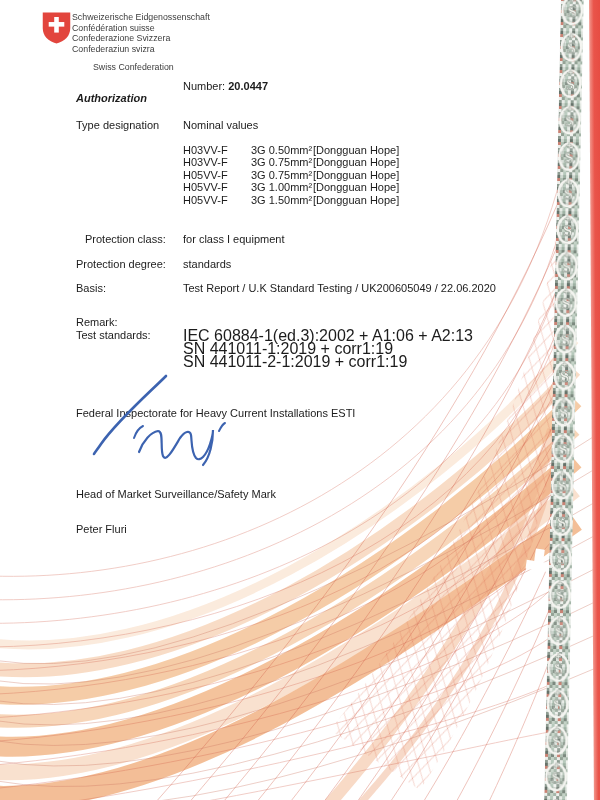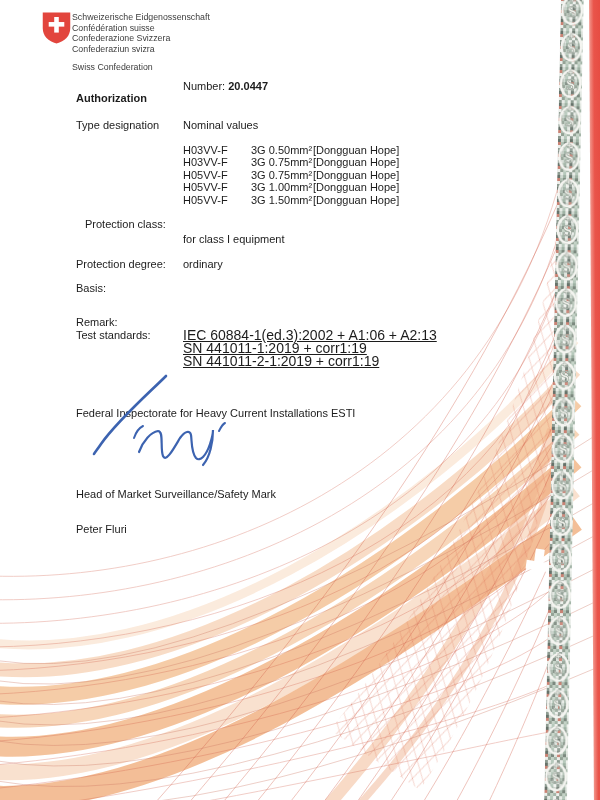--- a/index.html
+++ b/index.html
@@ -8,34 +8,34 @@
     font-family:"Liberation Sans",sans-serif;color:#1c1c1c;
   }
   svg{display:block;}
   .bg-svg{position:absolute;left:0;top:0;z-index:0;}
   .sig-svg{position:absolute;left:0;top:0;z-index:2;pointer-events:none;}
   .content{position:absolute;left:0;top:0;width:520px;height:800px;z-index:1;}
 
   
   .coat{position:absolute;left:40px;top:9px;}
   .hdr-lines{position:absolute;left:72px;top:12px;font-size:8.8px;line-height:10.7px;color:#3c3c3c;}
-  .hdr-country{margin-top:7px;}
+  .hdr-country{margin-top:7px;margin-left:21px;}
 
   
   .abs{position:absolute;font-size:11px;line-height:13px;}
   .lblcol{left:76px;}
   .valcol{left:183px;}
   .bold{font-weight:bold;}
 
   .nominal-table{position:absolute;left:183px;top:144px;font-size:11px;line-height:12.4px;}
   .nt-row{display:flex;}
   .nt-type{width:68px;}
   .nt-val{width:62px;}
 
-  .std-lines{position:absolute;left:183px;top:329px;font-size:14px;line-height:13.2px;text-decoration:underline;}
+  .std-lines{position:absolute;left:183px;top:329px;font-size:16px;line-height:13.2px;}
 
   
   .holo-strip{
     position:absolute;left:561px;top:-8px;width:23px;height:820px;z-index:3;
     transform:rotate(1.2deg);transform-origin:top left;
   }
   .red-bar{
     position:absolute;right:-2px;top:-6px;width:13px;height:812px;z-index:4;
     transform:rotate(-0.35deg);transform-origin:top right;
     background:linear-gradient(to right,#f2968c,#e9544a 35%,#e64a40);
@@ -124,21 +124,21 @@
       <rect x="9.5" y="13.5" width="17" height="5" fill="#ffffff"></rect>
     </svg>
     <div class="hdr-lines">
       <div>Schweizerische Eidgenossenschaft</div>
       <div>Confédération suisse</div>
       <div>Confederazione Svizzera</div>
       <div>Confederaziun svizra</div>
       <div class="hdr-country">Swiss Confederation</div>
     </div>
 
-    <div class="abs lblcol bold" style="top:92px;">Authorization</div>
+    <div class="abs lblcol bold" style="top:92px;font-style:italic;">Authorization</div>
     <div class="abs valcol" style="top:80px;">
       <span>Number:</span>
       <span class="bold">20.0447</span>
     </div>
 
     <div class="abs lblcol" style="top:119px;">Type designation</div>
     <div class="abs valcol" style="top:119px;">Nominal values</div>
 
     <div class="nominal-table">
       <div class="nt-row">
@@ -161,27 +161,28 @@
         <span class="nt-val">3G 1.00mm²</span>
         <span class="nt-mfr">[Dongguan Hope]</span>
       </div>
       <div class="nt-row">
         <span class="nt-type">H05VV-F</span>
         <span class="nt-val">3G 1.50mm²</span>
         <span class="nt-mfr">[Dongguan Hope]</span>
       </div>
     </div>
 
-    <div class="abs lblcol" style="top:218px;padding-left:9px;">Protection class:</div>
+    <div class="abs lblcol" style="top:233px;padding-left:9px;">Protection class:</div>
     <div class="abs valcol" style="top:233px;">for class I equipment</div>
 
     <div class="abs lblcol" style="top:258px;">Protection degree:</div>
-    <div class="abs valcol" style="top:258px;">ordinary</div>
+    <div class="abs valcol" style="top:258px;">standards</div>
 
     <div class="abs lblcol" style="top:282px;text-align:center;">Basis:</div>
+    <div class="abs valcol" style="top:282px;">Test Report / U.K Standard Testing / UK200605049 / 22.06.2020</div>
 
     <div class="abs lblcol" style="top:316px;">Remark:</div>
     <div class="abs valcol" style="top:304px;"></div>
 
     <div class="abs lblcol" style="top:329px;">Test standards:</div>
     <div class="std-lines">
       <div>IEC 60884-1(ed.3):2002 + A1:06 + A2:13</div>
       <div>SN 441011-1:2019 + corr1:19</div>
       <div>SN 441011-2-1:2019 + corr1:19</div>
     </div>

